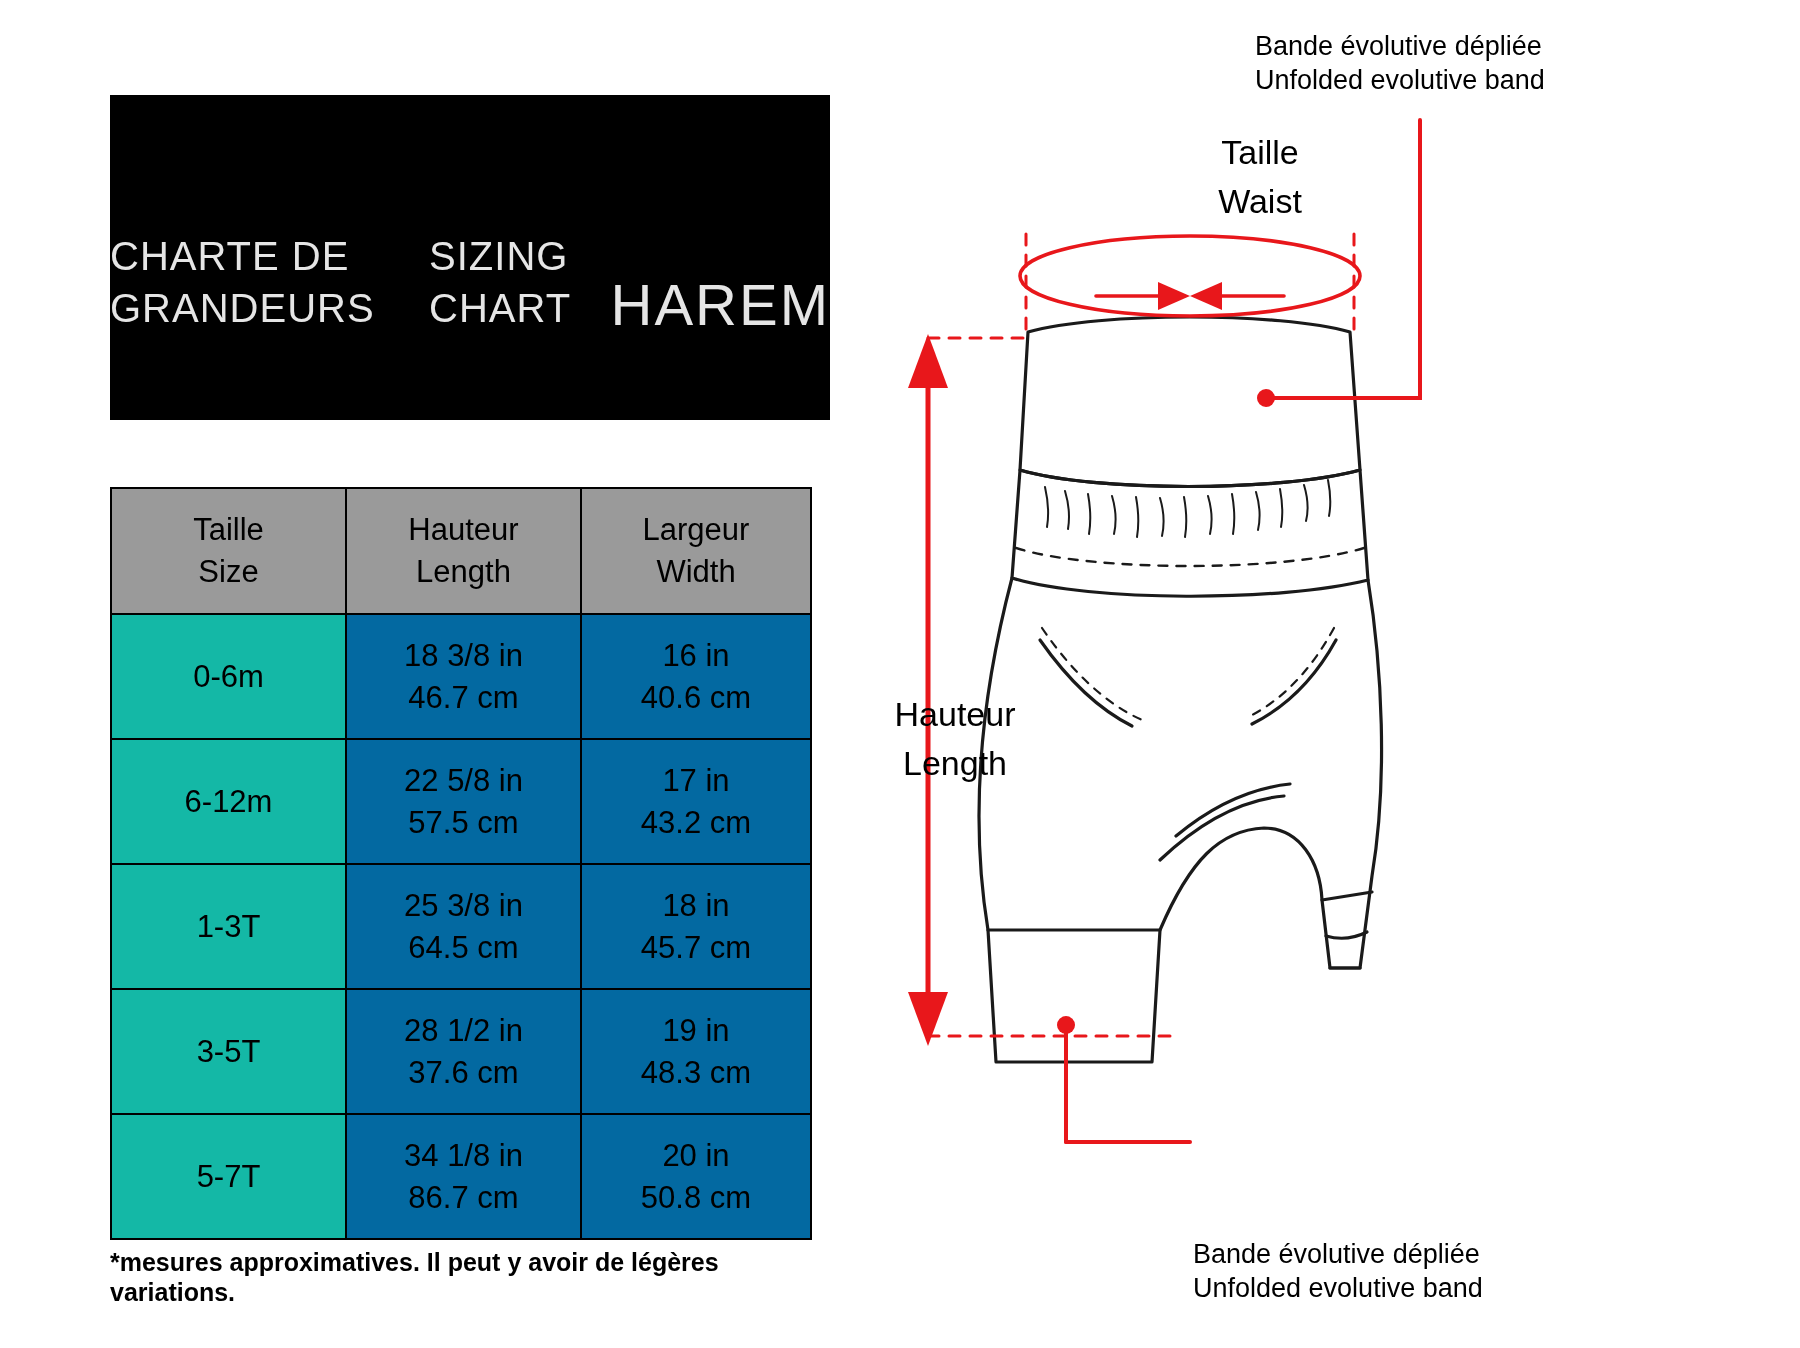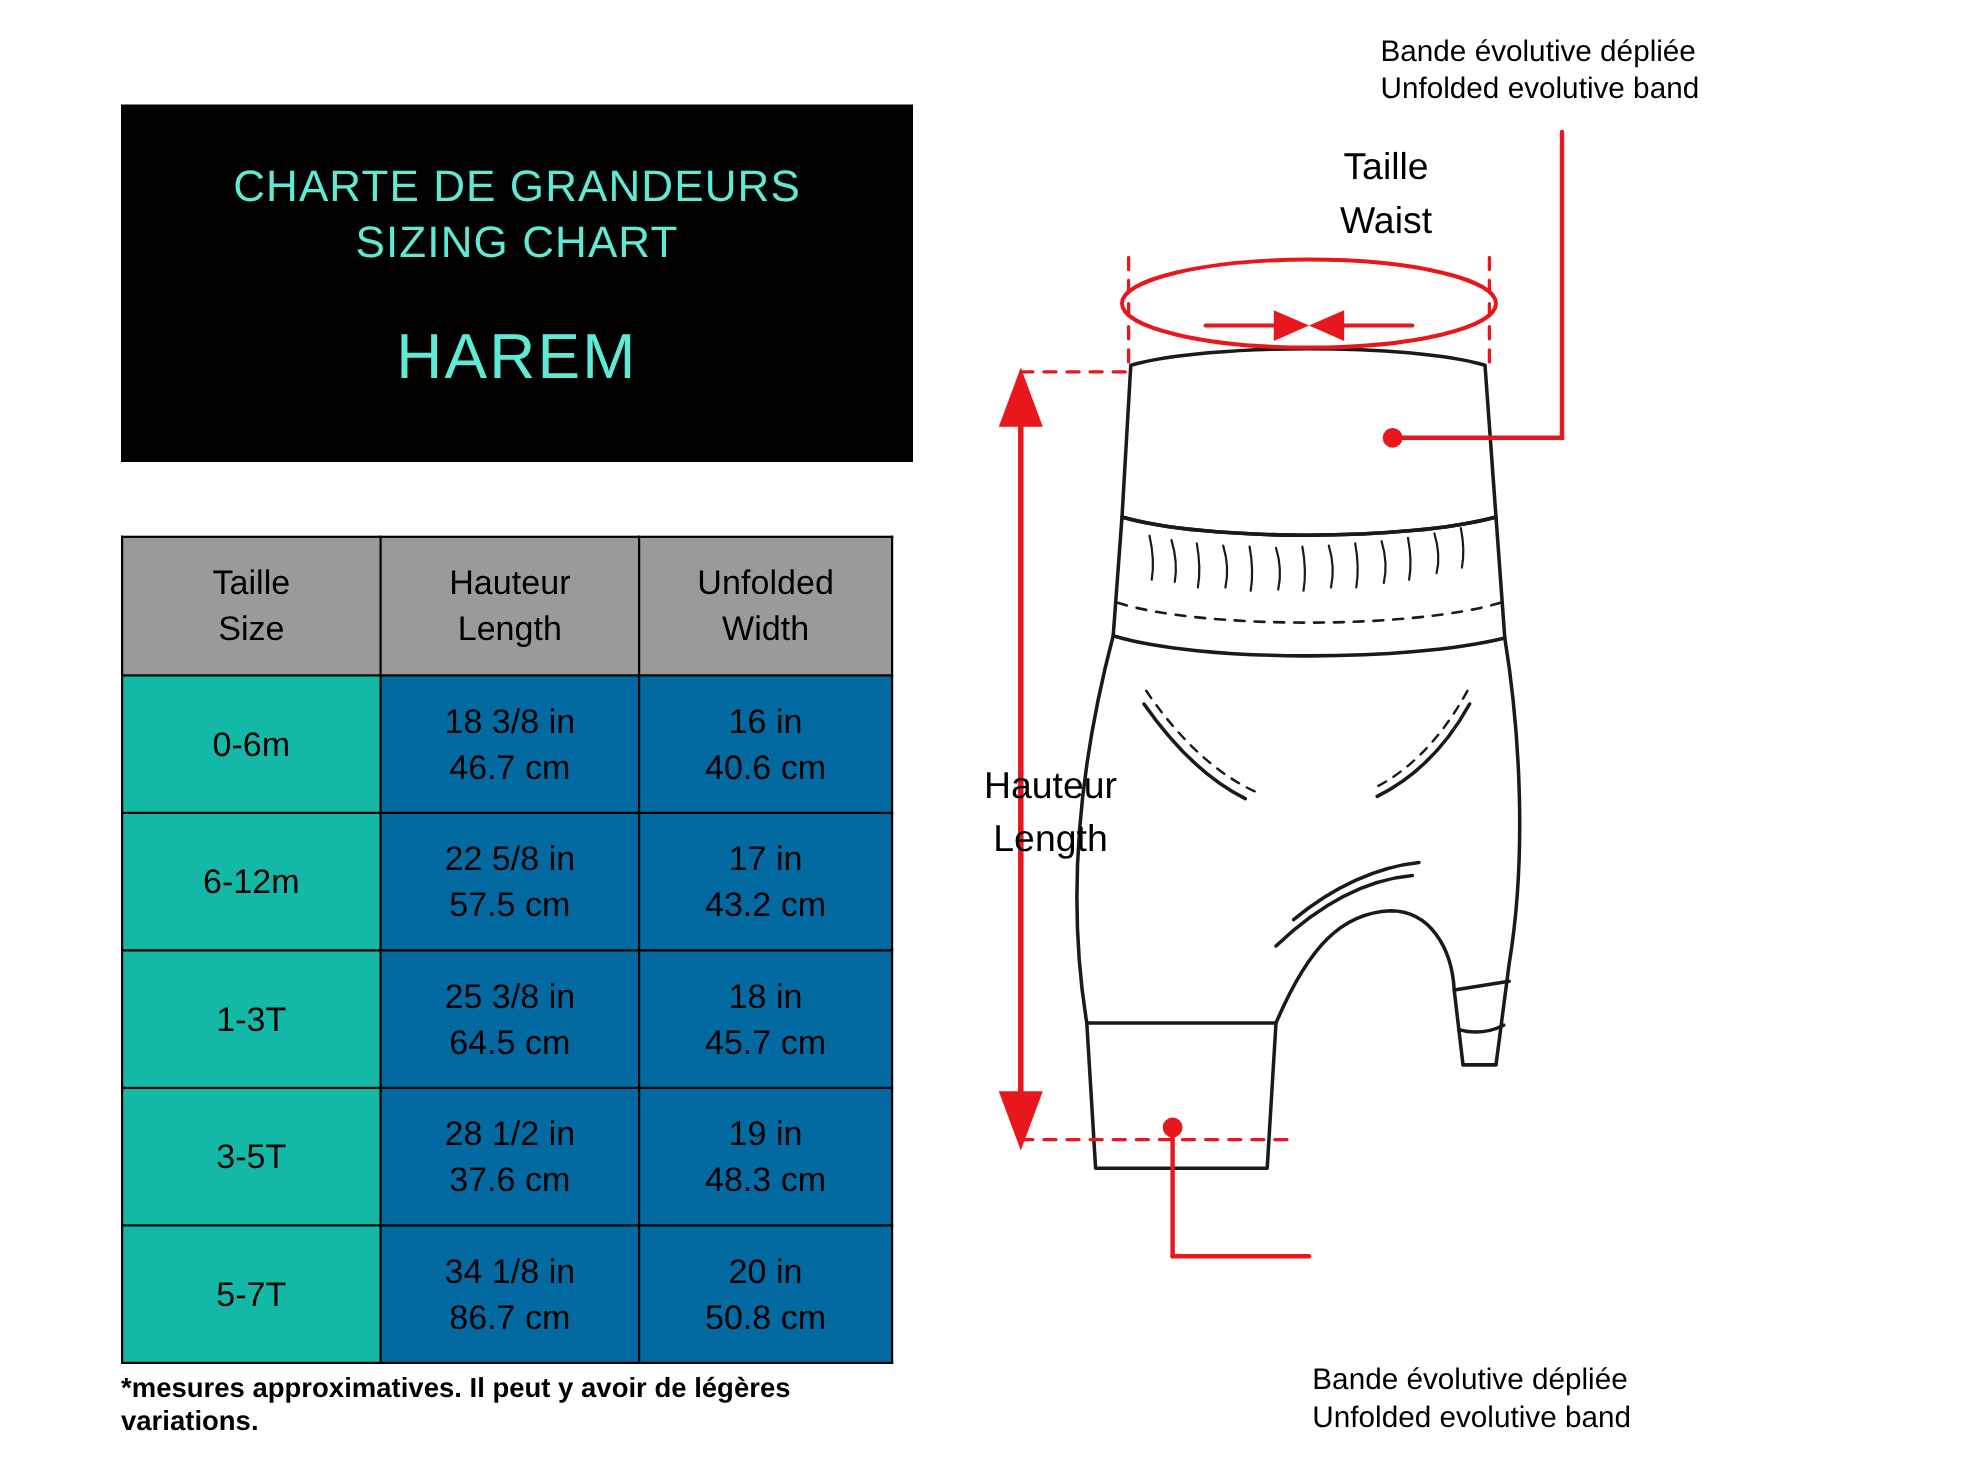--- a/index.html
+++ b/index.html
@@ -25,23 +25,23 @@
     height: 1348px;
   }
 
   #title-block {
     position: absolute;
     left: 110px;
     top: 95px;
     width: 720px;
     height: 325px;
     background: #000000;
-    color: #5eead4;
+    color: #e5e5e5;
     display: flex;
-    flex-direction: column;
+    flex-direction: row;
     align-items: center;
     justify-content: flex-start;
     box-sizing: border-box;
     padding-top: 50px;
   }
   #title-block .line1,
   #title-block .line2 {
     font-size: 40px;
     line-height: 1.28;
     letter-spacing: 1px;
@@ -169,21 +169,21 @@
       <tr>
         <th>
           <span class="sub">Taille</span>
           <span class="sub">Size</span>
         </th>
         <th>
           <span class="sub">Hauteur</span>
           <span class="sub">Length</span>
         </th>
         <th>
-          <span class="sub">Unfolded</span>
+          <span class="sub">Largeur</span>
           <span class="sub">Width</span>
         </th>
       </tr>
     </thead>
     <tbody>
       <tr>
         <td class="size-cell">0-6m</td>
         <td>
           <span class="sub">18 3/8 in</span>
           <span class="sub">46.7 cm</span>

